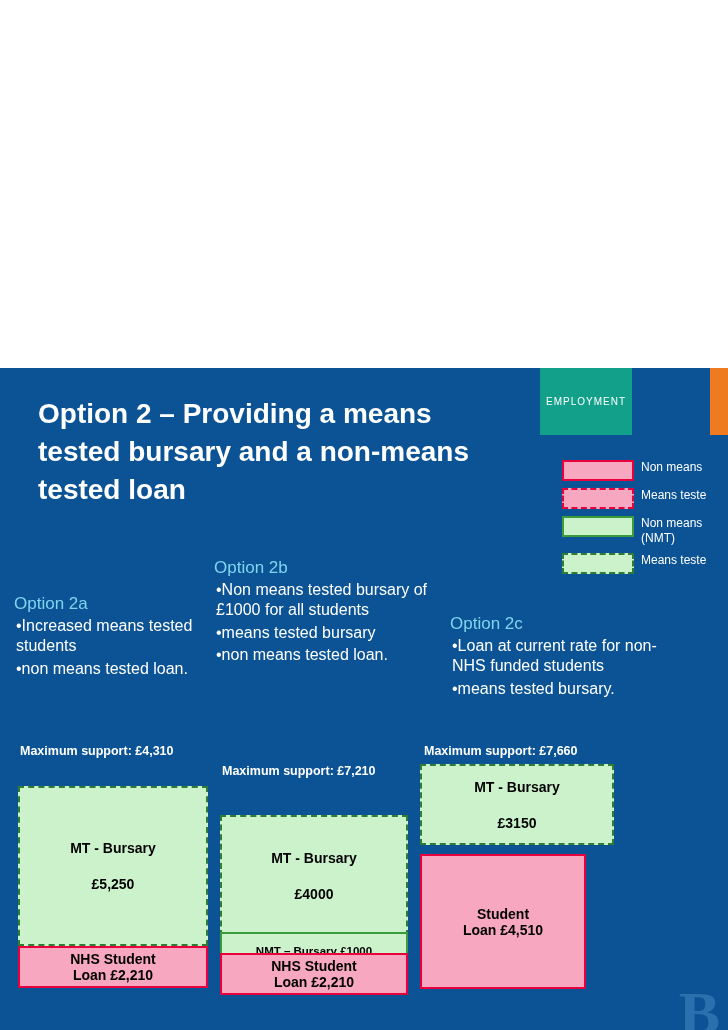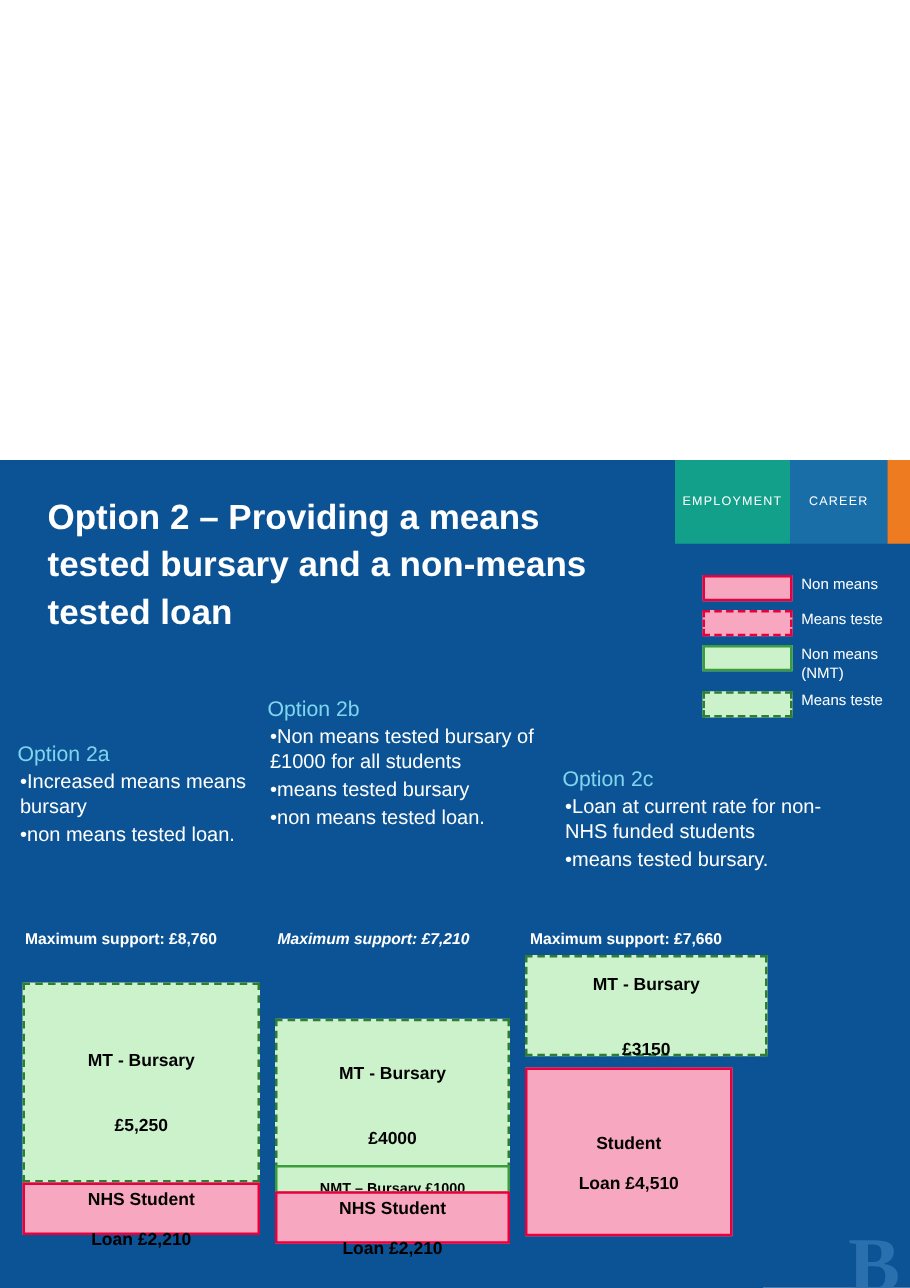--- a/index.html
+++ b/index.html
@@ -48,21 +48,21 @@
   .opt-body div{margin:2px;}
 
   #opt2a{position:absolute;left:14px;top:226px;width:196px;}
   #opt2b{position:absolute;left:214px;top:190px;width:225px;}
   #opt2c{position:absolute;left:450px;top:246px;width:240px;}
 
   .maxline{
     position:absolute;color:#ffffff;font-size:12.5px;font-weight:bold;
   }
   #max-a{left:20px;top:376px;}
-  #max-b{left:222px;top:376px;font-style:italic;}
+  #max-b{left:222px;top:396px;}
   #max-c{left:424px;top:376px;}
 
   
   .box{
     position:absolute;box-sizing:border-box;
     display:flex;flex-direction:column;align-items:center;justify-content:center;
     color:#000000;font-weight:bold;text-align:center;
   }
   .green-dash{background:#ccf2cc;border:2px dashed #2e7d32;}
   .green-solid{background:#ccf2cc;border:2px solid #3a9c3a;}
@@ -71,41 +71,38 @@
   #box-a-bursary{left:18px;top:418px;width:190px;height:160px;font-size:14px;}
   #box-a-loan{left:18px;top:578px;width:190px;height:42px;font-size:14px;}
 
   #box-b-bursary{left:220px;top:447px;width:188px;height:121px;font-size:14px;}
   #box-b-nmt{left:220px;top:564px;width:188px;height:37px;font-size:11.5px;}
   #box-b-loan{left:220px;top:585px;width:188px;height:42px;font-size:14px;}
 
   #box-c-bursary{left:420px;top:396px;width:194px;height:81px;font-size:14px;}
   #box-c-loan{left:420px;top:486px;width:166px;height:135px;font-size:14px;}
 
-  .box .l1{margin:16px;}
+  .box .l1{margin:0;}
   .box .l2{margin-top:20px;}
 
   
   #watermark{
     position:absolute;right:8px;bottom:-14px;
     color:#2a6fae;font-family:"Liberation Serif", serif;
     font-size:62px;font-weight:bold;line-height:1;
     user-select:none;
   }
 </style>
 </head>
 <body>
 
 <div id="slide">
 
   <div class="tab" id="tab-employment">
     <span>EMPLOYMENT</span>
-  </div>
-  <div class="tab" id="tab-career">
-    <span>CAREER</span>
   </div>
   <div class="tab" id="tab-orange"></div>
 
   <div id="title">Option 2 – Providing a means tested bursary and a non-means tested loan</div>
 
   <div id="legend">
     <div class="legend-row">
       <div class="legend-swatch sw-pink-solid"></div>
       <div class="legend-text">Non means</div>
     </div>
@@ -122,21 +119,21 @@
     </div>
     <div class="legend-row">
       <div class="legend-swatch sw-green-dash"></div>
       <div class="legend-text">Means teste</div>
     </div>
   </div>
 
   <div id="opt2a">
     <div class="opt-head">Option 2a</div>
     <div class="opt-body">
-      <div>•Increased means means bursary</div>
+      <div>•Increased means tested students</div>
       <div>•non means tested loan.</div>
     </div>
   </div>
 
   <div id="opt2b">
     <div class="opt-head">Option 2b</div>
     <div class="opt-body">
       <div>•Non means tested bursary of £1000 for all students</div>
       <div>•means tested bursary</div>
       <div>•non means tested loan.</div>
@@ -144,21 +141,21 @@
   </div>
 
   <div id="opt2c">
     <div class="opt-head">Option 2c</div>
     <div class="opt-body">
       <div>•Loan at current rate for non-NHS funded students</div>
       <div>•means tested bursary.</div>
     </div>
   </div>
 
-  <div class="maxline" id="max-a">Maximum support: £8,760</div>
+  <div class="maxline" id="max-a">Maximum support: £4,310</div>
   <div class="maxline" id="max-b">Maximum support: £7,210</div>
   <div class="maxline" id="max-c">Maximum support: £7,660</div>
 
   <div class="box green-dash" id="box-a-bursary">
     <div class="l1">MT - Bursary</div>
     <div class="l2">£5,250</div>
   </div>
   <div class="box pink-solid" id="box-a-loan">
     <div class="l1">NHS Student</div>
     <div>Loan        £2,210</div>

